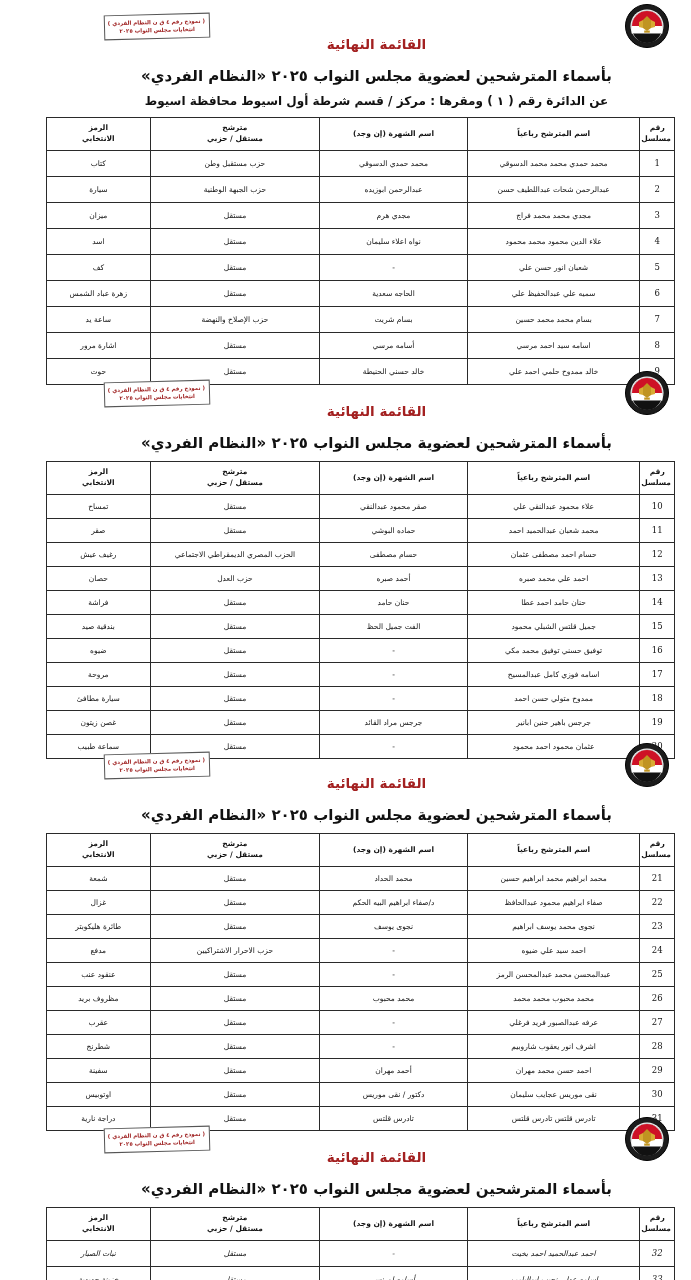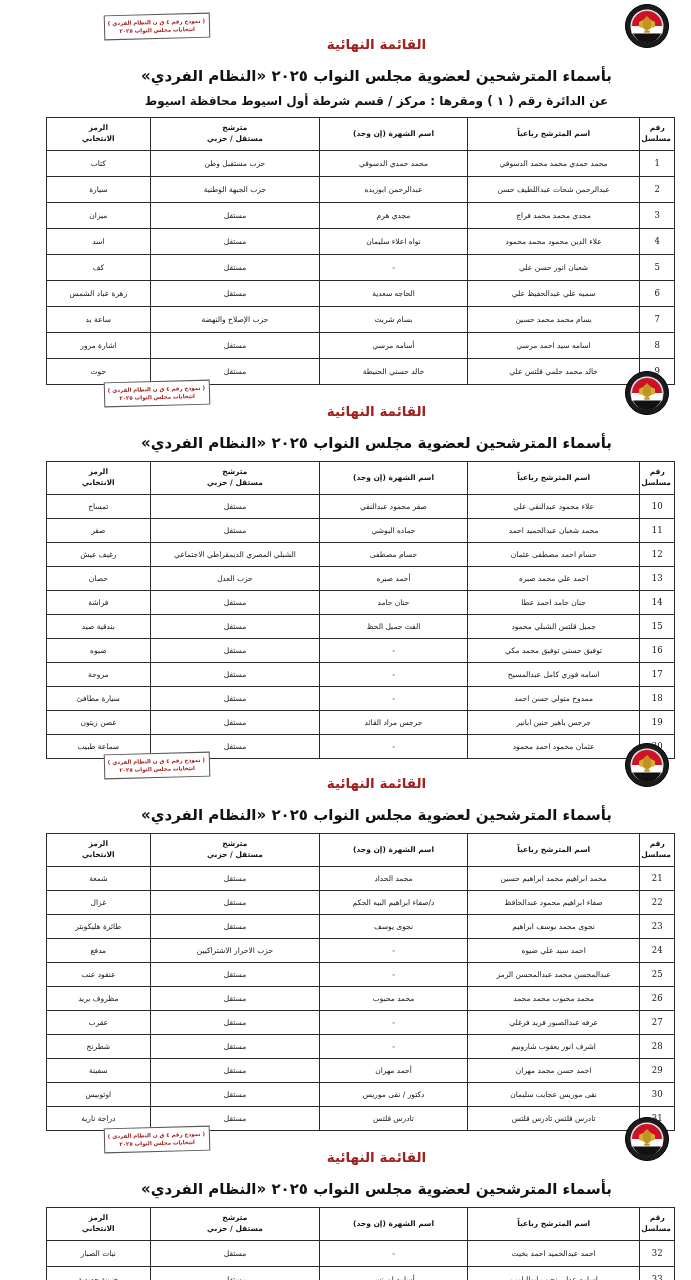--- a/index.html
+++ b/index.html
@@ -44,21 +44,21 @@
     width:629px;margin:9px auto 0 auto;border-collapse:collapse;
     direction:rtl;table-layout:fixed;
   }
   .roster th,.roster td{
     border:1px solid #2a2a2a;text-align:center;vertical-align:middle;
     padding:1px 3px;overflow:hidden;
   }
   .roster th{font-size:7.5px;font-weight:bold;line-height:1.45;height:30px;}
   .roster td{font-size:7.5px;height:21px;line-height:1.2;}
   .section.s1 .roster td{height:23px;}
-  .section.s4 .roster td{height:23px;}
+  .section.s4 .roster td{height:23px;font-style:italic;}
   .roster td.c-no{font-size:8.5px;font-family:"DejaVu Serif","Liberation Serif",serif;}
   col.w-no{width:5.5%;}col.w-name{width:27.5%;}col.w-alias{width:23.5%;}
   col.w-party{width:27%;}col.w-symbol{width:16.5%;}
 </style>
 </head>
 <body>
 
 <div id="doc">
   <div class="section s1">
 
@@ -172,21 +172,21 @@
   <tr>
     <td class="c-no">8</td>
     <td>اسامه سيد احمد مرسي</td>
     <td>أسامه مرسي</td>
     <td>مستقل</td>
     <td>اشارة مرور</td>
   </tr>
 
   <tr>
     <td class="c-no">9</td>
-    <td>خالد محمد حلمي قلتس علي</td>
+    <td>خالد ممدوح حلمي احمد علي</td>
     <td>خالد حسني الحنيطة</td>
     <td>مستقل</td>
     <td>حوت</td>
   </tr>
 </tbody>
     </table>
   </div>
 
   <div class="section s2">
 
@@ -253,21 +253,21 @@
     <td>محمد شعبان عبدالحميد احمد</td>
     <td>حماده البوشي</td>
     <td>مستقل</td>
     <td>صقر</td>
   </tr>
 
   <tr>
     <td class="c-no">12</td>
     <td>حسام احمد مصطفى عثمان</td>
     <td>حسام مصطفى</td>
-    <td>الشبلي المصري الديمقراطي الاجتماعي</td>
+    <td>الحزب المصري الديمقراطي الاجتماعي</td>
     <td>رغيف عيش</td>
   </tr>
 
   <tr>
     <td class="c-no">13</td>
     <td>احمد علي محمد صبره</td>
     <td>أحمد صبره</td>
     <td>حزب العدل</td>
     <td>حصان</td>
   </tr>

